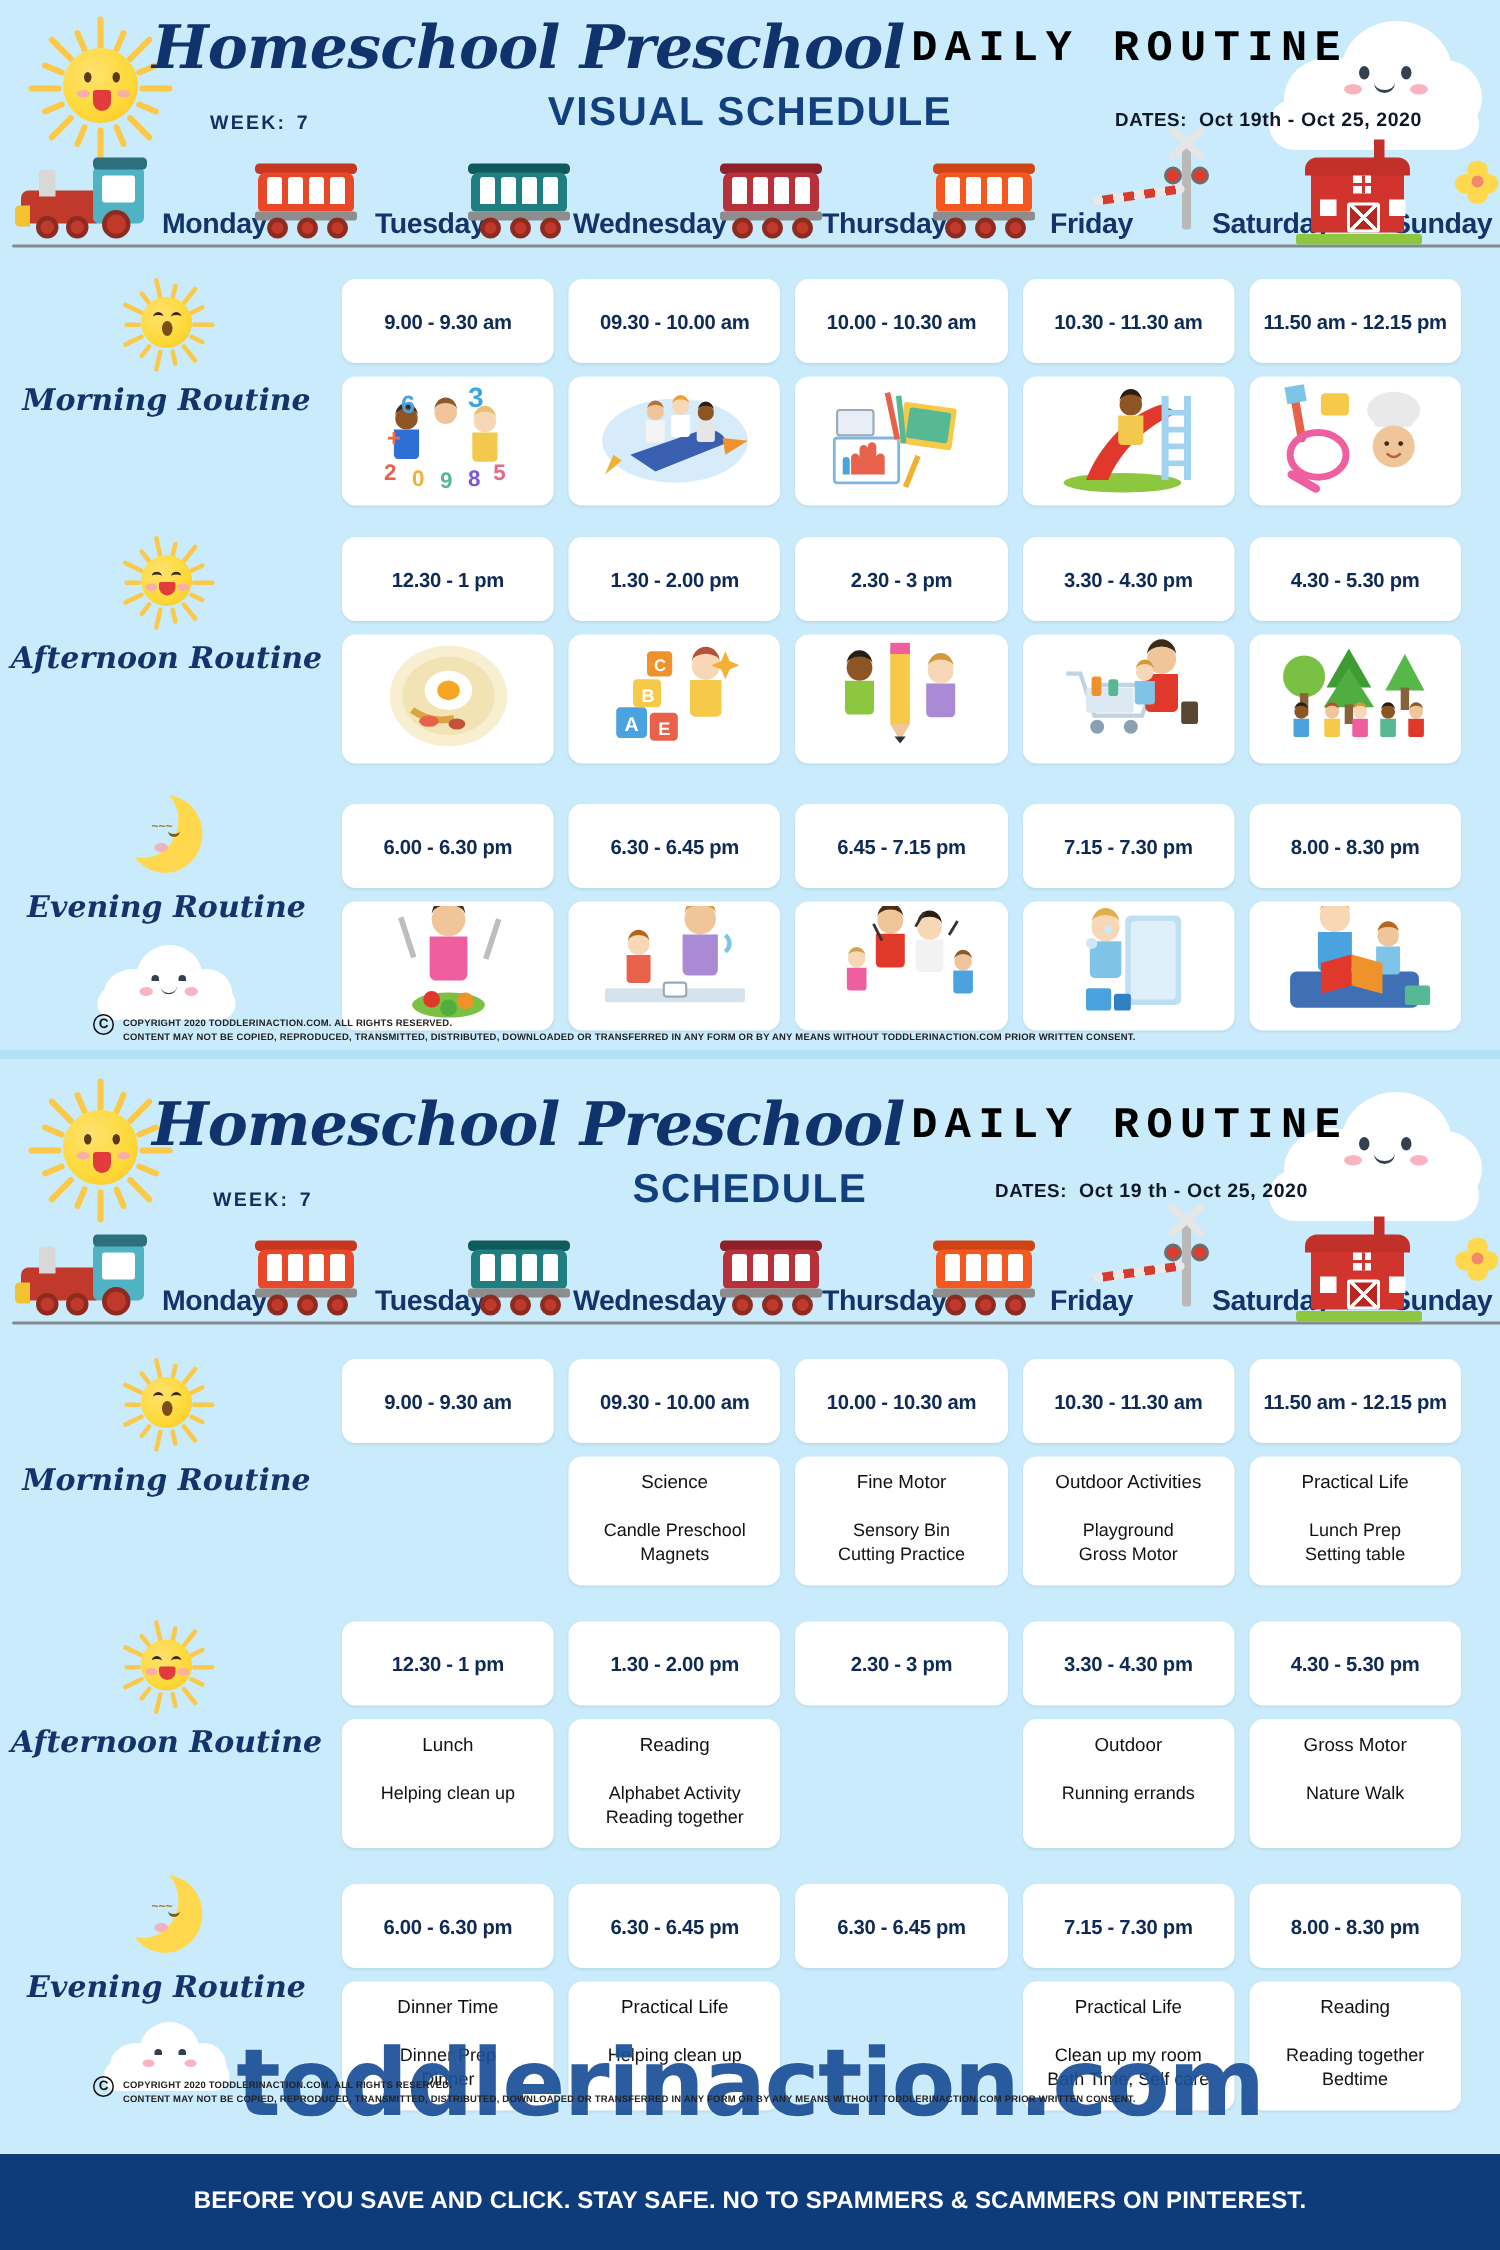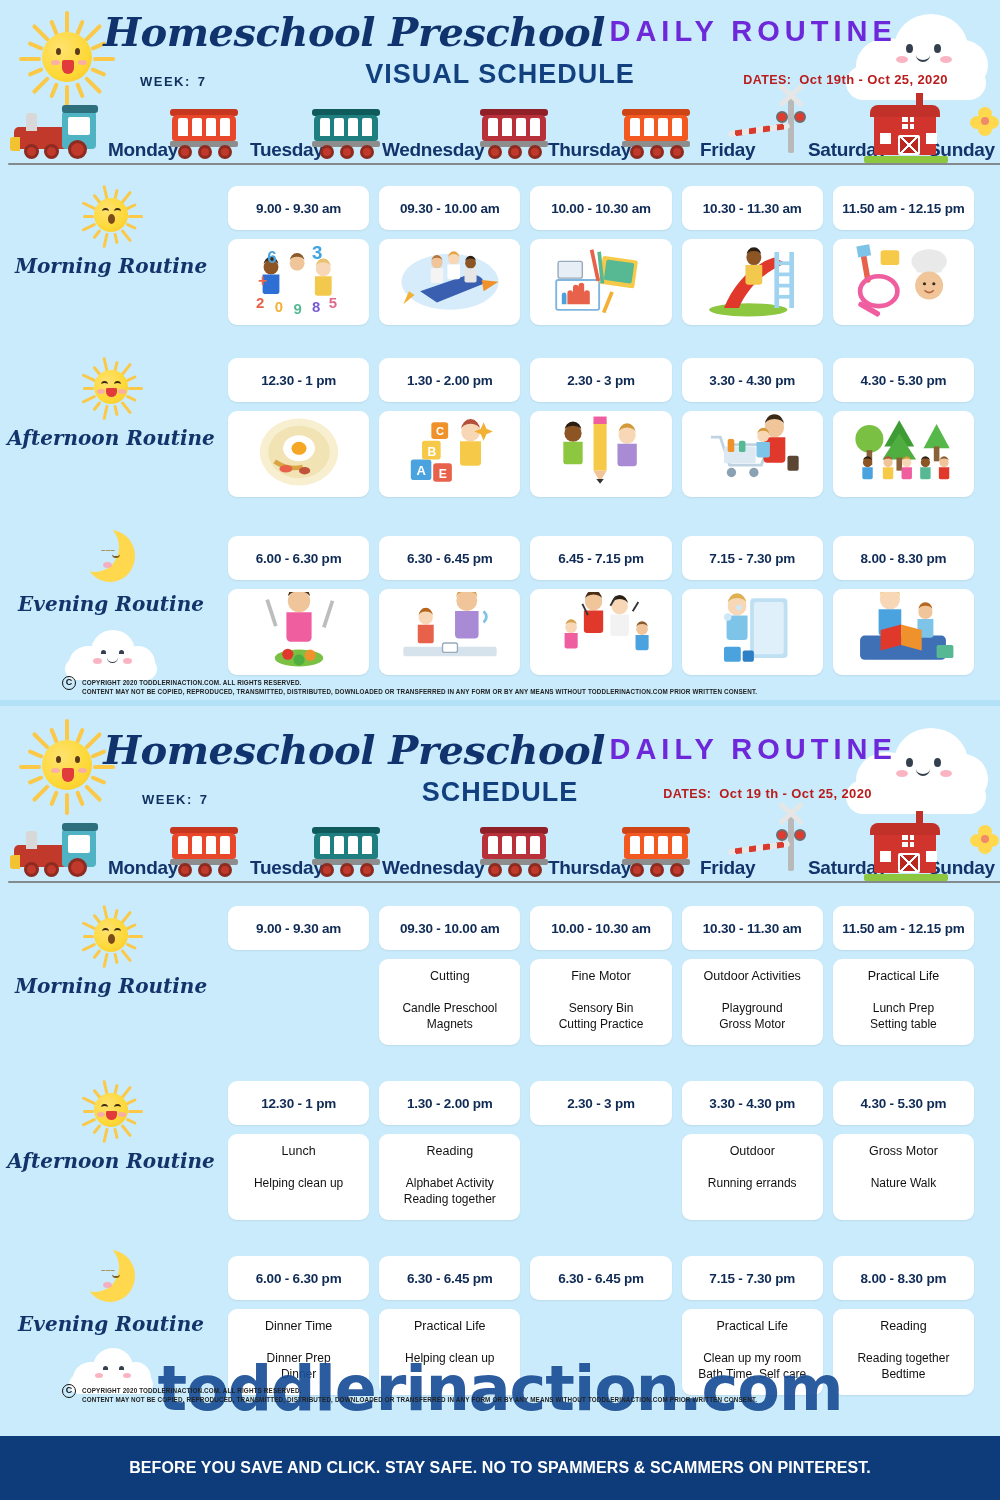--- a/index.html
+++ b/index.html
@@ -36,35 +36,35 @@
   }
   .cloud-grp { position:absolute; }
 
   
   .title-wrap { position:absolute; left:0; right:0; top:8px; text-align:center; }
   .script {
     font-family: "DejaVu Serif", serif; font-style: italic; font-weight: 700;
     color:#10336e; font-size:40px; letter-spacing:-.5px;
   }
   .blocky {
-    font-family:Liberation Sans, sans-serif; font-weight:700; color:#6d28d9;
+    font-family:Liberation Mono, monospace; font-weight:700; color:#000000;
     font-size:29px; letter-spacing:5px; vertical-align:5px;
   }
   .sub {
     font-family:"Liberation Sans", sans-serif; font-weight:800; color:#12407f;
     font-size:27px; letter-spacing:1px;
   }
   .week {
     position:absolute; left:140px; top:74px; font-size:13px; font-weight:700;
     color:#11305f; letter-spacing:1.5px;
   }
   .week .num { letter-spacing:0; margin-left:7px; font-size:13px; }
   .dates {
     position:absolute; right:52px; top:72px; font-size:12.5px; font-weight:700;
-    color:#b91c1c; letter-spacing:.4px; white-space:nowrap;
+    color:#0f172a; letter-spacing:.4px; white-space:nowrap;
   }
   .dates .dval { margin-left:8px; font-size:13px; }
 
   
   .train-row { position:absolute; left:0; right:0; bottom:4px; height:68px; }
   .daylabel {
     position:absolute; bottom:10px; font-family:"Liberation Sans",sans-serif;
     font-weight:700; font-size:19px; color:#13346b; letter-spacing:-.3px;
   }
   .track { position:absolute; height:3px; background:#3c3c3c; border-radius:2px; }
@@ -90,21 +90,21 @@
   }
   .sun-sm { position:relative; width:70px; height:70px; margin:0 auto 4px; }
   .sun-sm .disc { left:18px; top:18px; width:34px; height:34px; }
   .moon {
     position:relative; width:52px; height:56px; margin:0 auto 6px;
   }
 
   .cards { position:absolute; left:228px; right:26px; top:0; display:flex; gap:10px; }
   .col { flex:1 1 0; display:flex; flex-direction:column; gap:9px; }
   .timecard {
-    background:#fff; border-radius:9px; height:44px;
+    background:#fff; border-radius:9px; height:56px;
     display:flex; align-items:center; justify-content:center;
     font-size:13.5px; font-weight:700; color:#0e2a55; letter-spacing:-.2px;
     box-shadow:0 1px 2px rgba(0,0,0,.07);
   }
   .picCard {
     background:#fff; border-radius:9px; height:86px;
     display:flex; align-items:center; justify-content:center; overflow:hidden;
     box-shadow:0 1px 2px rgba(0,0,0,.07);
   }
   .textCard {
@@ -919,21 +919,21 @@
           </div>
         <div class="rname">Morning Routine</div>
       </div>
       <div class="cards" style="top:8px;">
           <div class="col">
             <div class="timecard">9.00 - 9.30 am</div>
           </div>
           <div class="col">
             <div class="timecard">09.30 - 10.00 am</div>
             <div class="textCard">
-              <div class="tc-head">Cutting</div>
+              <div class="tc-head">Science</div>
               <div class="tc-body">Candle Preschool
 Magnets</div>
             </div>
           </div>
           <div class="col">
             <div class="timecard">10.00 - 10.30 am</div>
             <div class="textCard">
               <div class="tc-head">Fine Motor</div>
               <div class="tc-body">Sensory Bin
 Cutting Practice</div>

